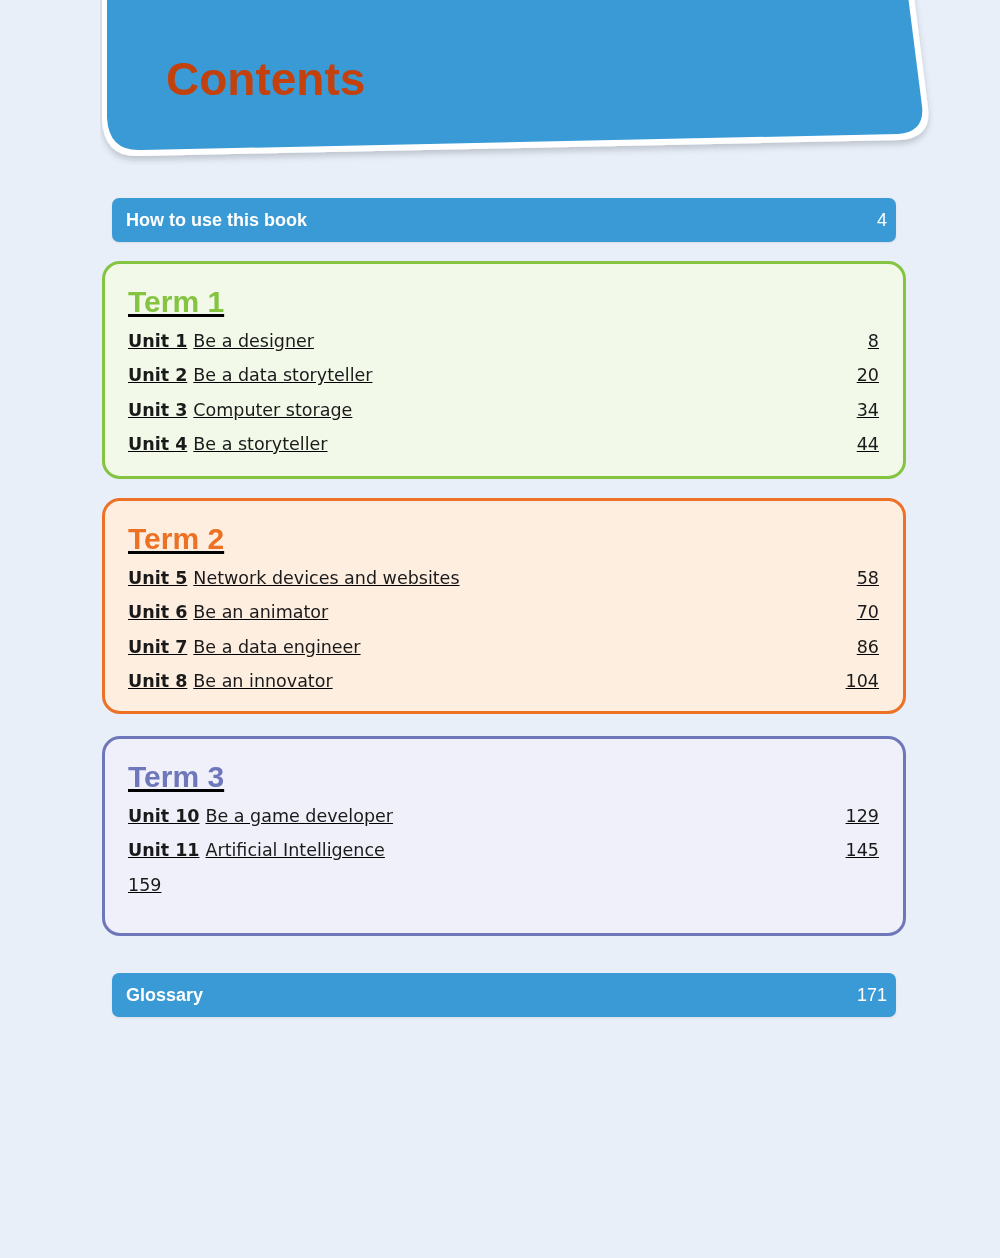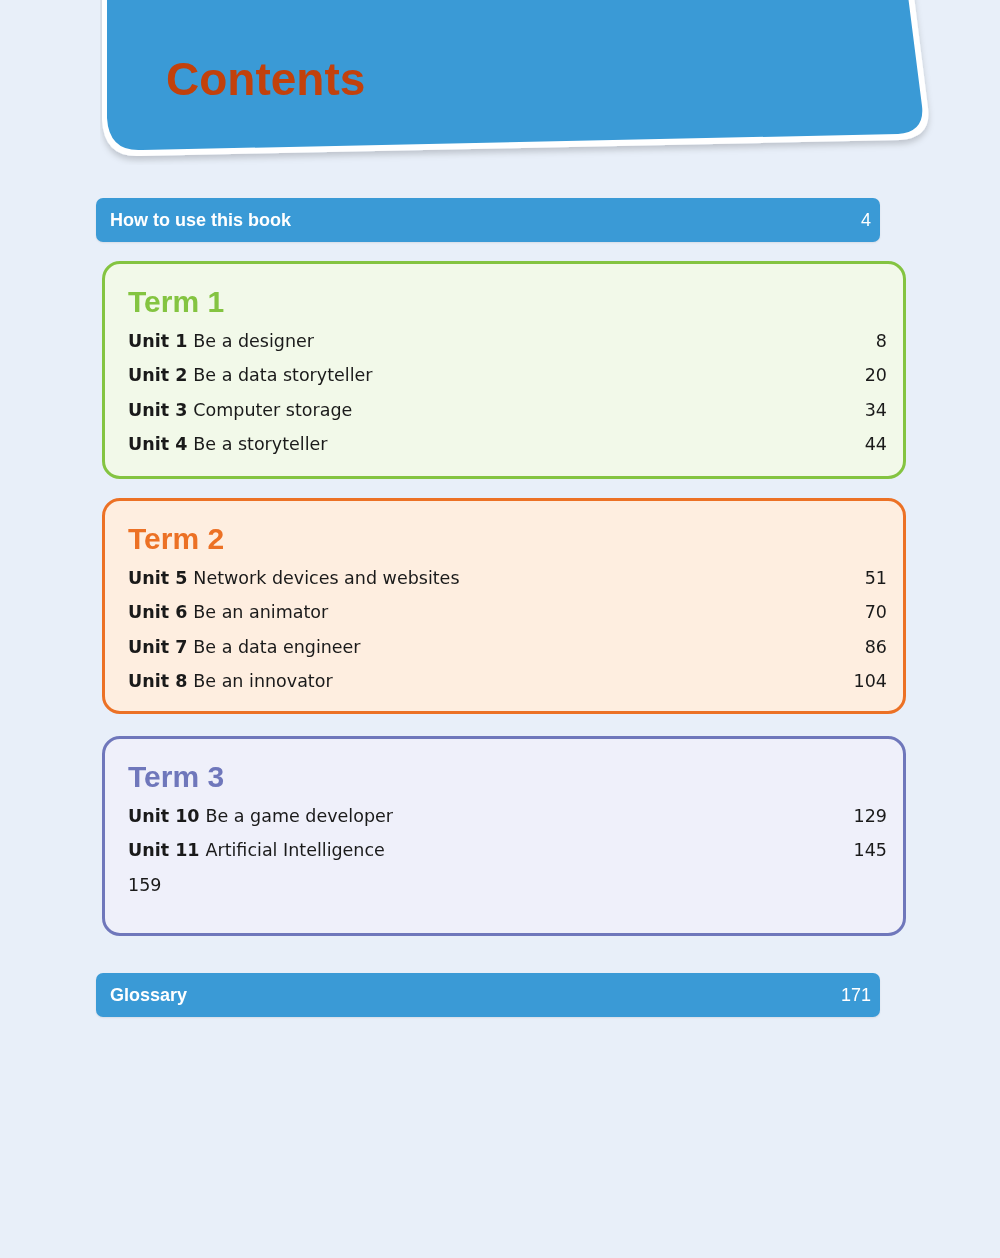--- a/index.html
+++ b/index.html
@@ -9,33 +9,34 @@
       position: relative; overflow: hidden;
     }
     .header-wrap { position: absolute; left: 100px; top: -20px; width: 830px; height: 175px; }
     .header-svg { position: absolute; left: 0; top: 0; }
     .header-title {
       position: absolute; left: 66px; top: 72px;
       color: #c2410c; font-weight: bold; font-size: 46px; letter-spacing: 0px;
       font-family: Liberation Sans, sans-serif;
     }
     .bar {
-      position: absolute; left: 96px; width: 784px; height: 44px;
+      position: absolute; left: 112px; width: 784px; height: 44px;
       background: #3a9ad6; border-radius: 7px;
       color: #ffffff; font-weight: bold; font-size: 18px;
       font-family: "Liberation Sans", sans-serif;
       display: flex; align-items: center; justify-content: space-between;
       padding: 0 9px 0 14px; box-sizing: border-box;
       box-shadow: 0 1px 2px rgba(0,0,0,0.08);
     }
     .bar .page { font-weight: normal; font-size: 18px; }
     .term {
       position: absolute; left: 102px; width: 804px;
       border: 3px solid; border-radius: 18px; box-sizing: border-box;
-      padding: 20px 16px 0 23px;
+      padding: 20px 24px 0 23px;
+      text-decoration: underline;
     }
     .term-title {
       font-family: "Liberation Sans", sans-serif;
       font-weight: bold; font-size: 30px; line-height: 36px; margin-bottom: 4px;
     }
     .unit-row {
       display: flex; justify-content: space-between; align-items: center;
       height: 34.3px; font-size: 17.5px; color: #1a1a1a;
       font-family: "DejaVu Sans", sans-serif;
     }
@@ -81,21 +82,21 @@
   <div class="unit-row">
     <span><span class="unit-num">Unit 4</span><span class="unit-title">Be a storyteller</span></span>
     <span class="unit-page">44</span>
   </div>
 </div>
 
 <div class="term" style="top:498px; height:216px; border-color:#ec7125; background:#feeee0;">
   <div class="term-title" style="color:#ec7125;">Term 2</div>
   <div class="unit-row">
     <span><span class="unit-num">Unit 5</span><span class="unit-title">Network devices and websites</span></span>
-    <span class="unit-page">51</span>
+    <span class="unit-page">58</span>
   </div>
   <div class="unit-row">
     <span><span class="unit-num">Unit 6</span><span class="unit-title">Be an animator</span></span>
     <span class="unit-page">70</span>
   </div>
   <div class="unit-row">
     <span><span class="unit-num">Unit 7</span><span class="unit-title">Be a data engineer</span></span>
     <span class="unit-page">86</span>
   </div>
   <div class="unit-row">

